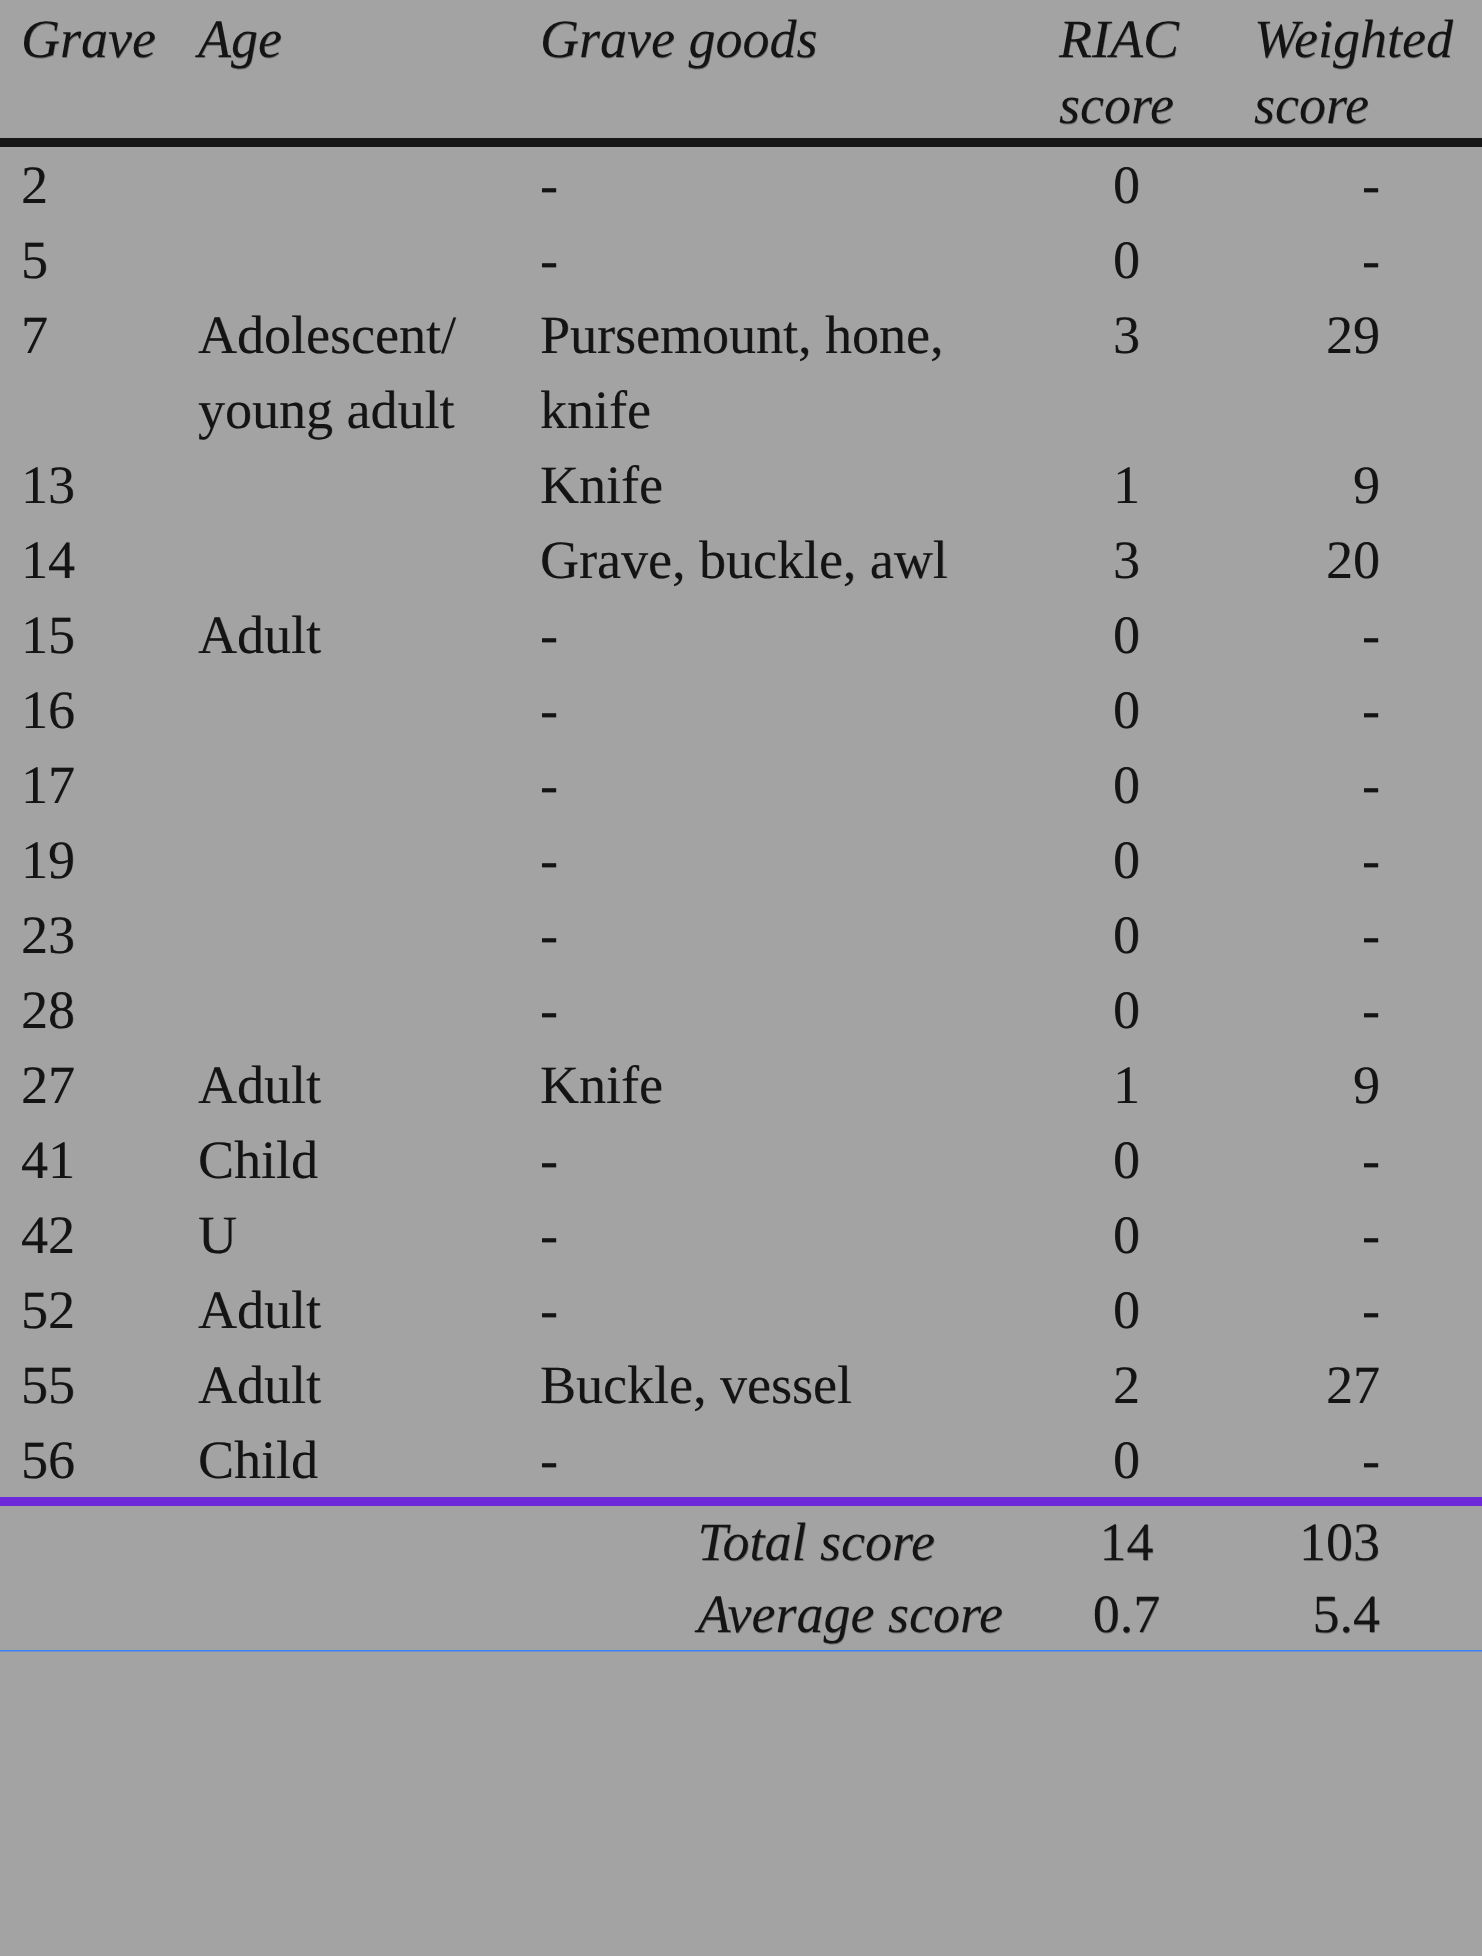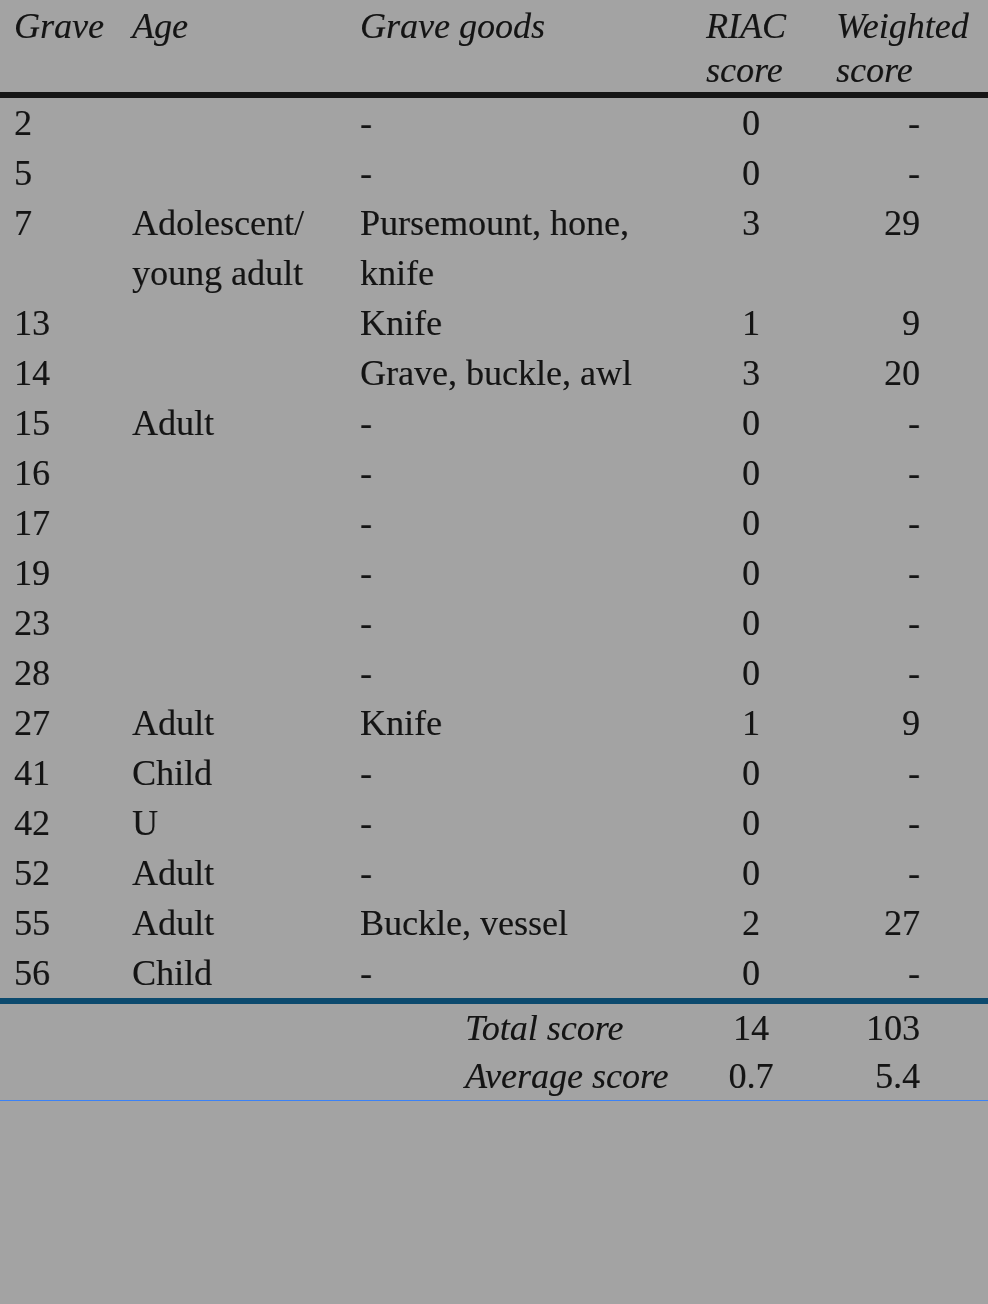--- a/index.html
+++ b/index.html
@@ -57,21 +57,21 @@
     text-align: center;
     padding-left: 0;
     padding-right: 40px;
   }
   td.c-weighted {
     text-align: right;
     padding-left: 0;
     padding-right: 68px;
   }
   tbody tr.last-row td {
-    border-bottom: 6px solid #0c4a6e;
+    border-bottom: 6px solid #6d28d9;
   }
   tfoot td {
     height: 48px;
     line-height: 48px;
   }
   tfoot td.c-footer-label {
     font-style: italic;
     text-align: left;
     padding-left: 465px;
   }

